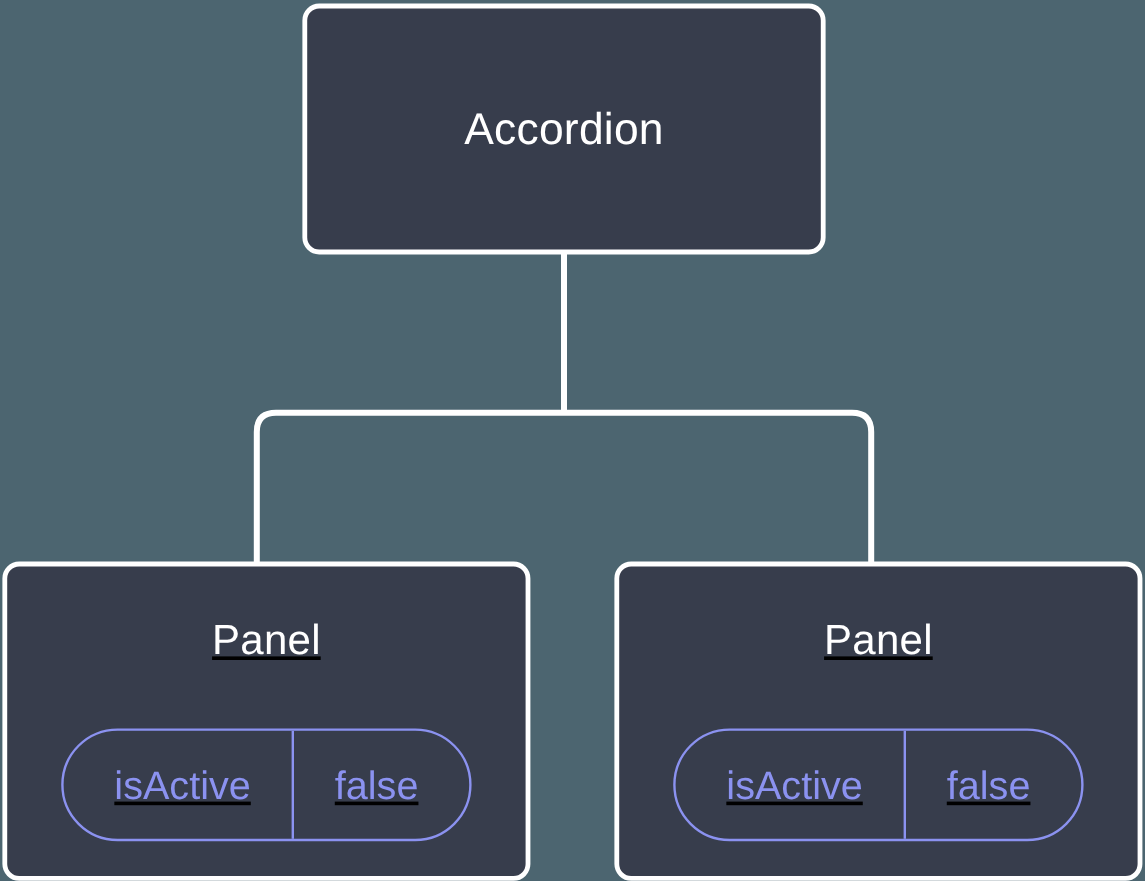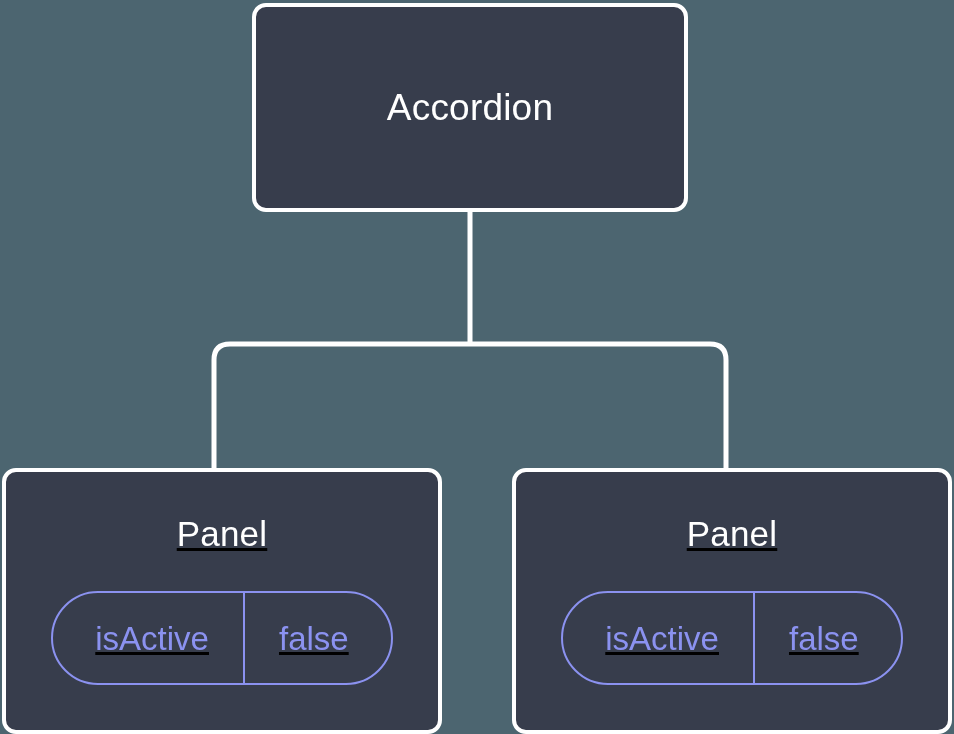--- a/index.html
+++ b/index.html
@@ -72,21 +72,21 @@
     line-height: 1;
     white-space: nowrap;
   }
 
   .node-root .node-title {
     font-size: 37px;
   }
 
   
   .pill {
-    margin-top: 40px;
+    margin-top: 56px;
     display: flex;
     align-items: stretch;
     box-sizing: border-box;
     border: 2px solid #8b92f0;
     border-radius: 999px;
     height: 94px;
     background: transparent;
   }
 
   .pill-key,

